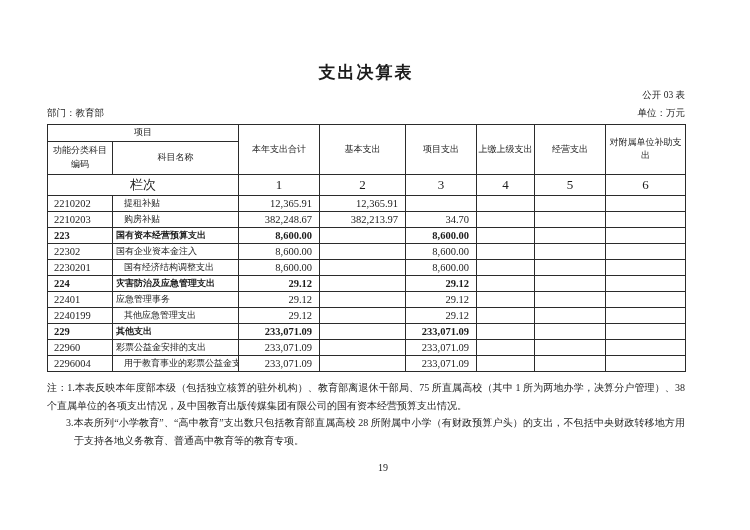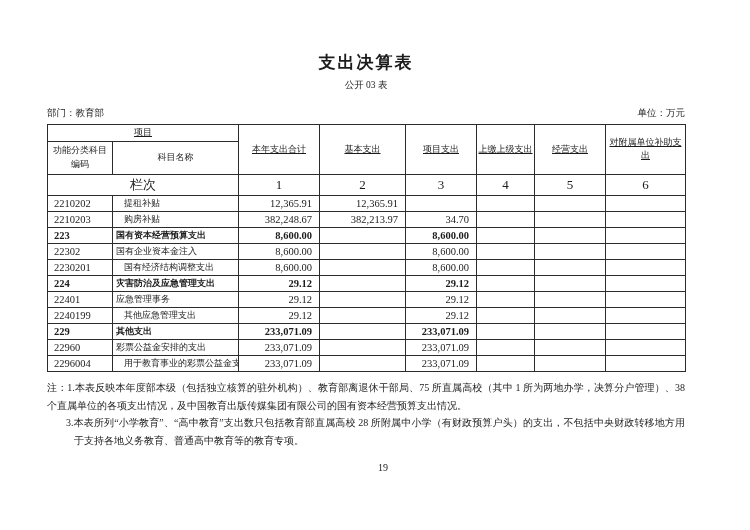--- a/index.html
+++ b/index.html
@@ -3,27 +3,27 @@
 <meta charset="utf-8">
 <style>
   html,body{margin:0;padding:0;}
   body{
     width:750px;height:530px;position:relative;overflow:hidden;
     background:#ffffff;color:#1c1c1c;
     font-family:"Liberation Serif","DejaVu Serif",serif;
     -webkit-font-smoothing:antialiased;
   }
   .sheet{position:absolute;left:47px;top:0;width:638px;padding-top:52px;}
-  .title{text-align:center;font-size:17px;font-weight:bold;letter-spacing:2px;line-height:21px;}
-  .sheet-label{text-align:center;font-size:9.5px;margin-top:7px;line-height:11px;}
-  .meta-row{display:flex;justify-content:space-between;font-size:9.5px;margin-top:17px;line-height:11px;}
+  .title{text-align:center;font-size:17px;font-weight:bold;letter-spacing:2px;line-height:21px;margin-top:10px;}
+  .sheet-label{text-align:right;font-size:9.5px;margin-top:7px;line-height:11px;}
+  .meta-row{display:flex;justify-content:space-between;font-size:9.5px;margin-top:7px;line-height:11px;}
   table{border-collapse:collapse;width:638px;table-layout:fixed;margin-top:5px;border:1.5px solid #2b2b2b;}
   th,td{border:1px solid #2b2b2b;padding:0;overflow:hidden;white-space:nowrap;}
   thead th{font-weight:normal;font-size:9px;text-align:center;line-height:1.55;padding:1px 1px;white-space:normal;}
-  tr.hr1 th{height:13px;text-decoration:underline;}
+  tr.hr1 th{height:13px;}
   tr.hr2 th{height:30px;}
   tr.lanci-row th{font-weight:normal;font-size:13px;height:13px;padding:0;}
   td.c-code{font-size:10.5px;padding-left:6px;height:15px;text-align:left;}
   td.c-name{font-size:9px;padding-left:3px;text-align:left;}
   td.c-name.ind{padding-left:11px;}
   td.c-num{font-size:10.5px;text-align:right;padding-right:7px;}
   tr.b td{font-weight:bold;}
   .notes{margin-top:7px;font-size:10px;line-height:17.5px;text-align:justify;}
   .note-sub{padding-left:27px;text-indent:-8px;}
   .page-number{position:absolute;left:16px;right:0;top:462px;text-align:center;font-size:10px;}

